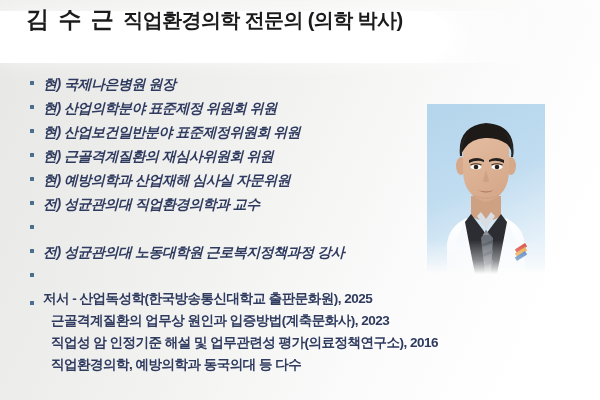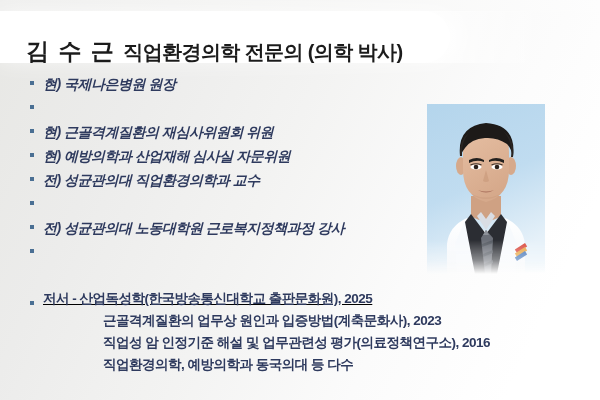--- a/index.html
+++ b/index.html
@@ -48,21 +48,21 @@
     left: 420px;
     top: 0;
     width: 150px;
     height: 52px;
     background: linear-gradient(90deg, rgba(255,255,255,1) 0%, rgba(255,255,255,0.0) 100%);
   }
 
   .title {
     position: absolute;
     left: 26px;
-    top: 36px;
+    top: 4px;
     white-space: nowrap;
     color: #1b1b1b;
     font-weight: bold;
     letter-spacing: -0.4px;
     z-index: 5;
   }
   .title .name {
     font-size: 23px;
     letter-spacing: 1.5px;
   }
@@ -130,32 +130,31 @@
     position: absolute;
     left: 30px;
     top: 288px;
     width: 560px;
     z-index: 3;
   }
   .pub-first {
     display: flex;
     align-items: center;
     height: 22px;
-    text-decoration: underline;
   }
   .pub-line {
     font-size: 13.5px;
     font-weight: bold;
     color: #2e3a5e;
     letter-spacing: -0.5px;
     line-height: 22px;
     white-space: nowrap;
   }
   .pub-sub {
-    margin-left: 73px;
+    margin-left: 21px;
   }
 </style>
 </head>
 <body>
 
 <div class="slide">
 
   <div class="top-strip"></div>
 
   <div class="title-band"></div>
@@ -237,20 +236,25 @@
     </div>
   </div>
 
   <div class="bullets">
     <div class="bullet-row">
       <span class="dot"></span>
       <span class="bullet-text">현) 국제나은병원 원장</span>
     </div>
     <div class="bullet-row">
       <span class="dot"></span>
+      <span class="bullet-text">현) 산업의학분야 표준제정 위원회 위원</span>
+    </div>
+    <div class="bullet-row">
+      <span class="dot"></span>
+      <span class="bullet-text">현) 산업보건일반분야 표준제정위원회 위원</span>
     </div>
     <div class="bullet-row">
       <span class="dot"></span>
       <span class="bullet-text">현) 근골격계질환의 재심사위원회 위원</span>
     </div>
     <div class="bullet-row">
       <span class="dot"></span>
       <span class="bullet-text">현) 예방의학과 산업재해 심사실 자문위원</span>
     </div>
     <div class="bullet-row">

